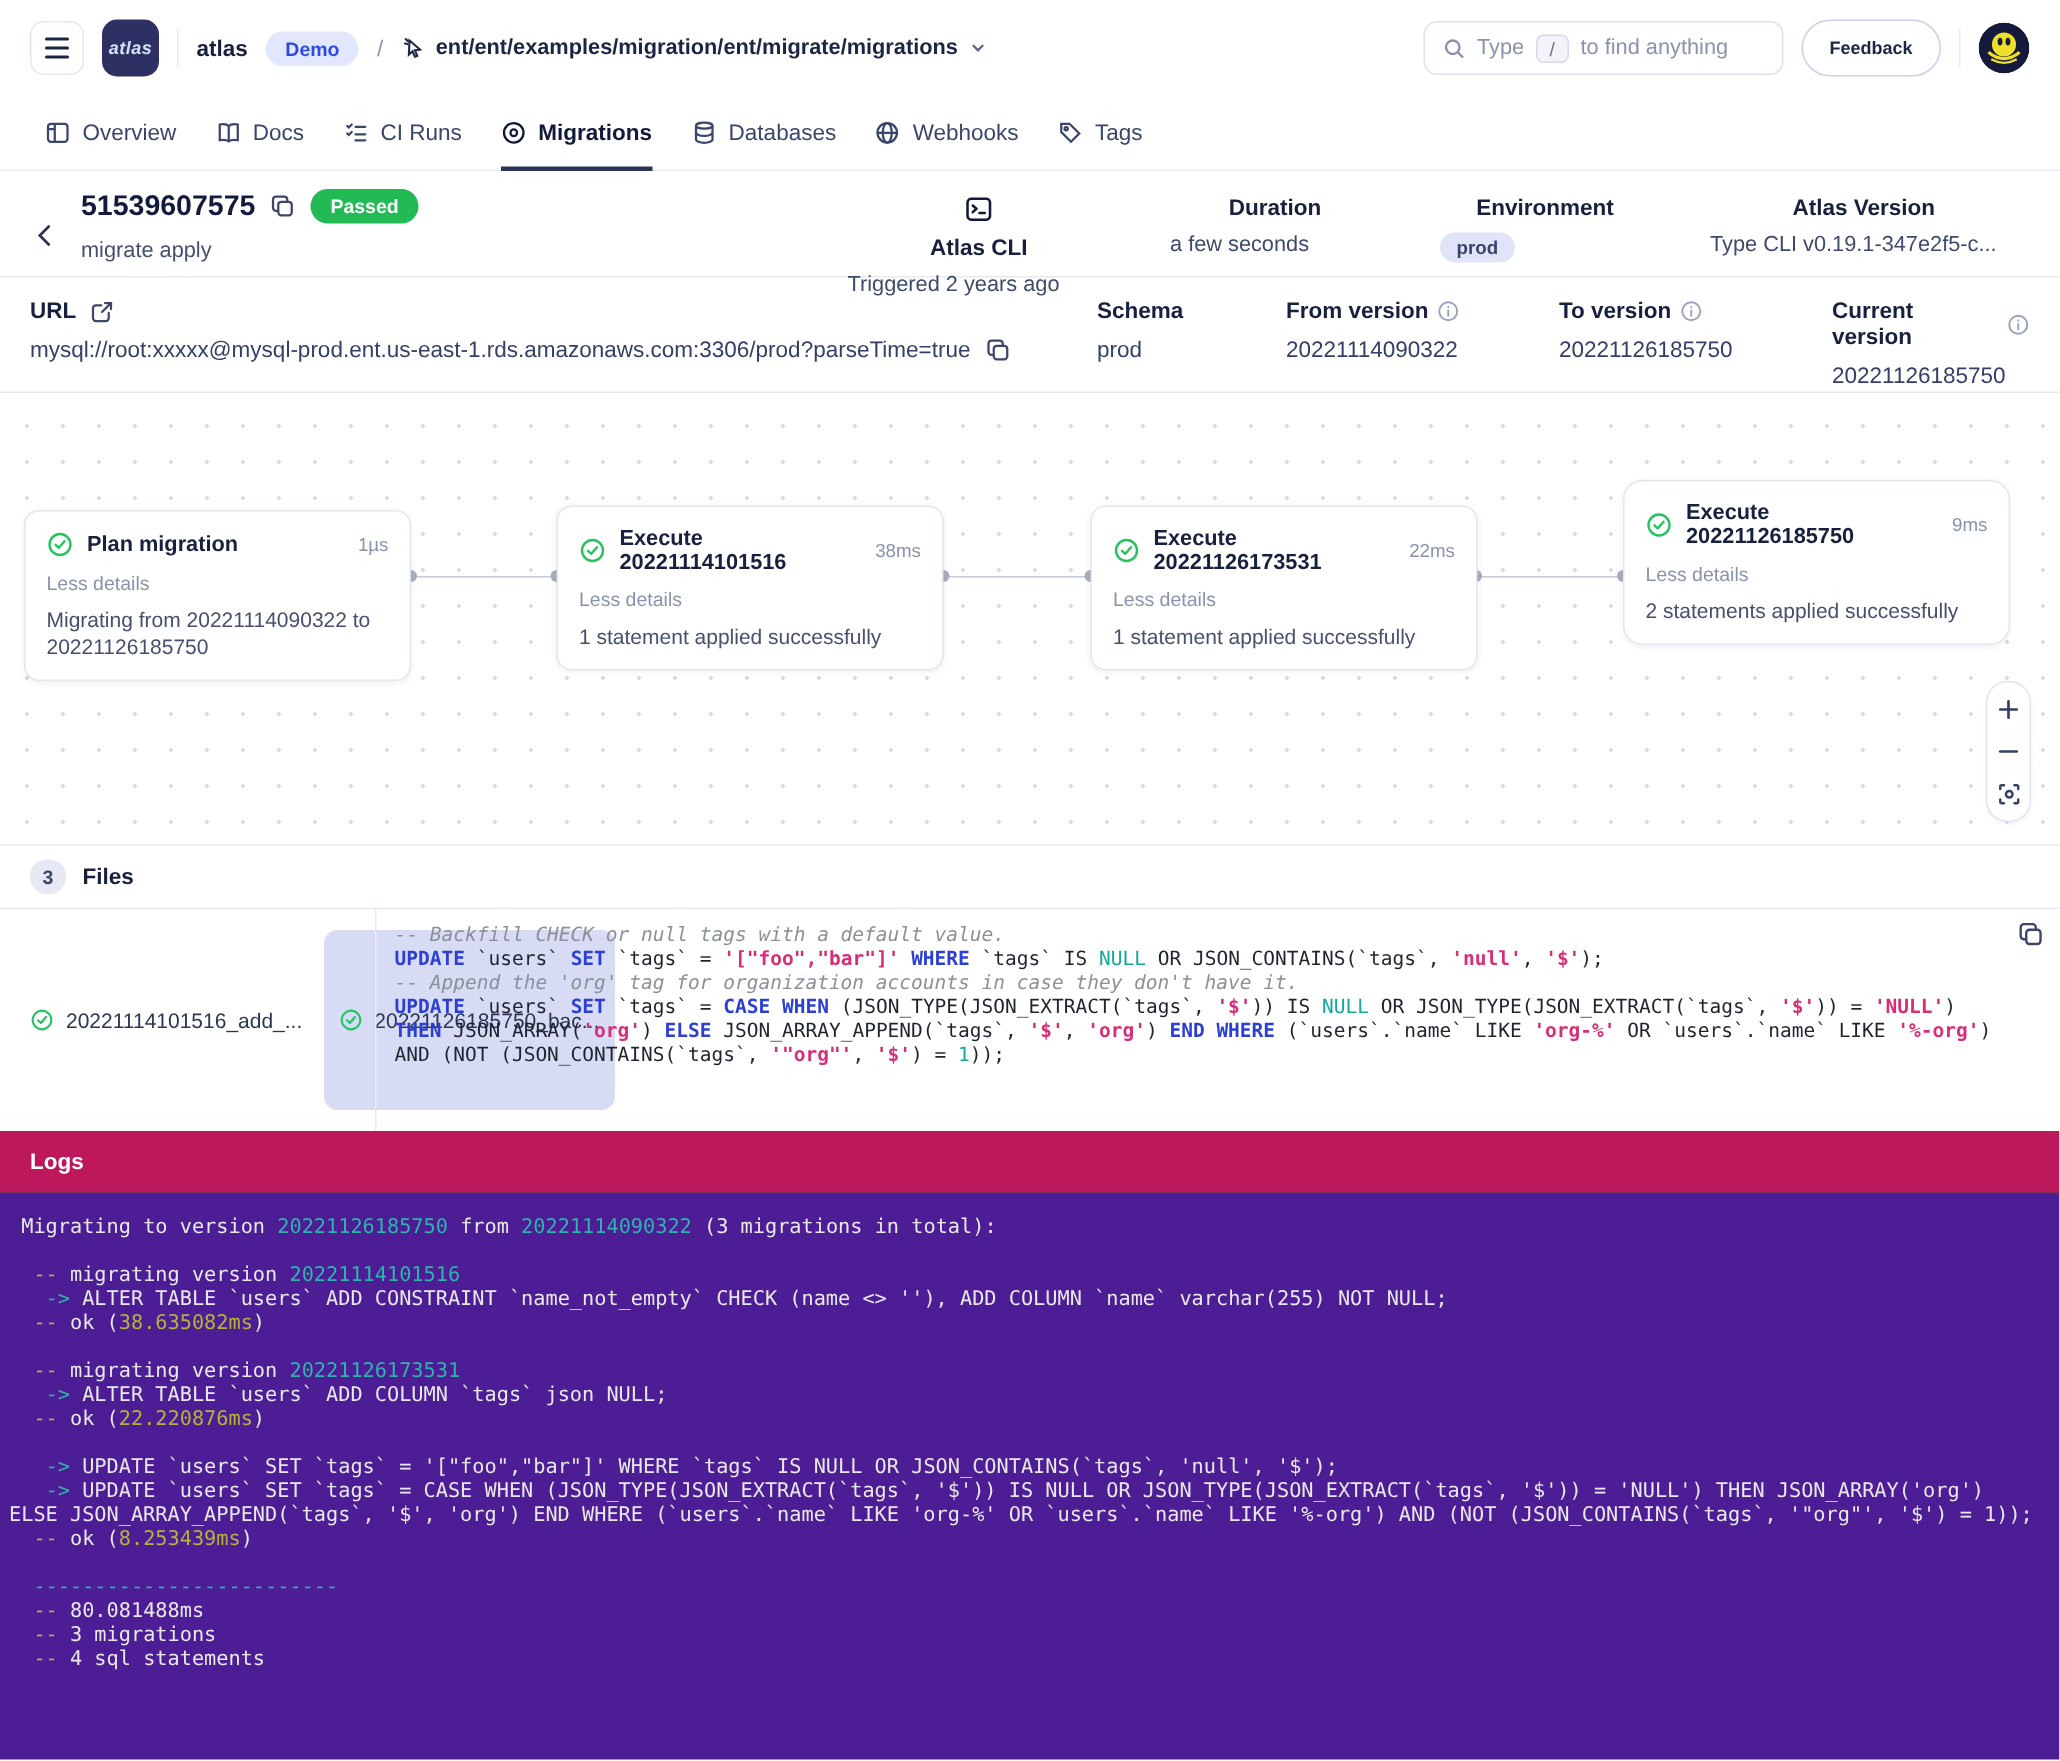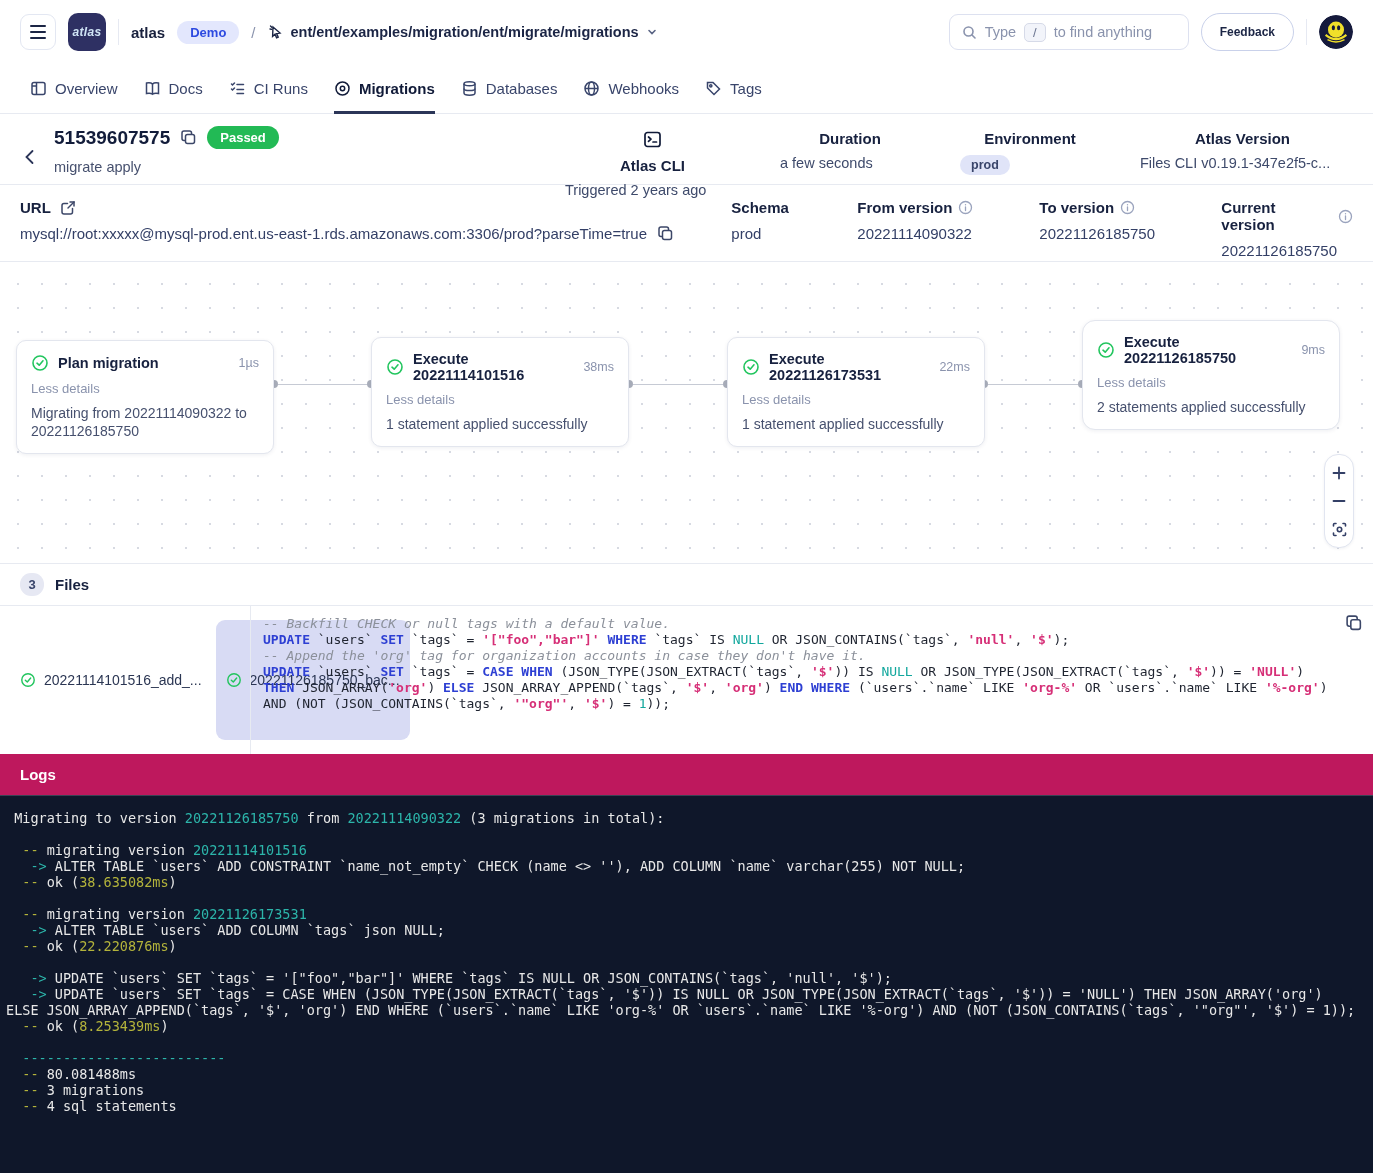--- a/index.html
+++ b/index.html
@@ -84,21 +84,21 @@
   .code-pane .code-line, .logs-content .code-line { font-family:"DejaVu Sans Mono", monospace; font-size:13px; line-height:16px; white-space:pre-wrap; }
   .code-pane .code-line { color:#1f2430; }
   .code-copy { position:absolute; top:8px; right:10px; color:#3c4768; cursor:pointer; }
   .c { color:#8b909a; font-style:italic; }
   .k { color:#2d3fd3; font-weight:700; }
   .s { color:#d62f77; font-weight:700; }
   .n { color:#12a79d; }
 
   
   .logs-header { height:42px; background:#be185d; color:#fff; display:flex; align-items:center; padding:0 20px; font-size:15px; font-weight:700; border-bottom:1px solid #3a4254; }
-  .logs-content { height:377px; background:#0f172a; padding:14px 10px 10px 6px; overflow:hidden; }
+  .logs-content { height:377px; background:#4c1d95; padding:14px 10px 10px 6px; overflow:hidden; }
   .logs-content .code-line { color:#e8e8e8; font-size:13.5px; }
   .lt { color:#2cb5aa; }
   .ly { color:#b3b33b; }
 
   .chk { color:#22c55e; }
 </style>
 </head>
 <body>
 
 <div class="top-header">
@@ -270,21 +270,21 @@
     <div class="meta-col">
       <div class="meta-label">
           <span>Environment</span>
         </div>
       <div class="meta-val"><span class="badge-env">prod</span></div>
     </div>
     <div class="meta-col w4">
       <div class="meta-label">
           <span>Atlas Version</span>
         </div>
-      <div class="meta-val">Files CLI v0.19.1-347e2f5-c...</div>
+      <div class="meta-val">Type CLI v0.19.1-347e2f5-c...</div>
     </div>
   </div>
 </div>
 
 <div class="url-row">
   <div class="url-block">
     <div class="url-label-row">
       <span>URL</span>
       <span class="icon copy-btn">
         <svg width="16" height="16" viewBox="0 0 16 16" fill="none" stroke="currentColor" stroke-width="1.5" stroke-linecap="round">

